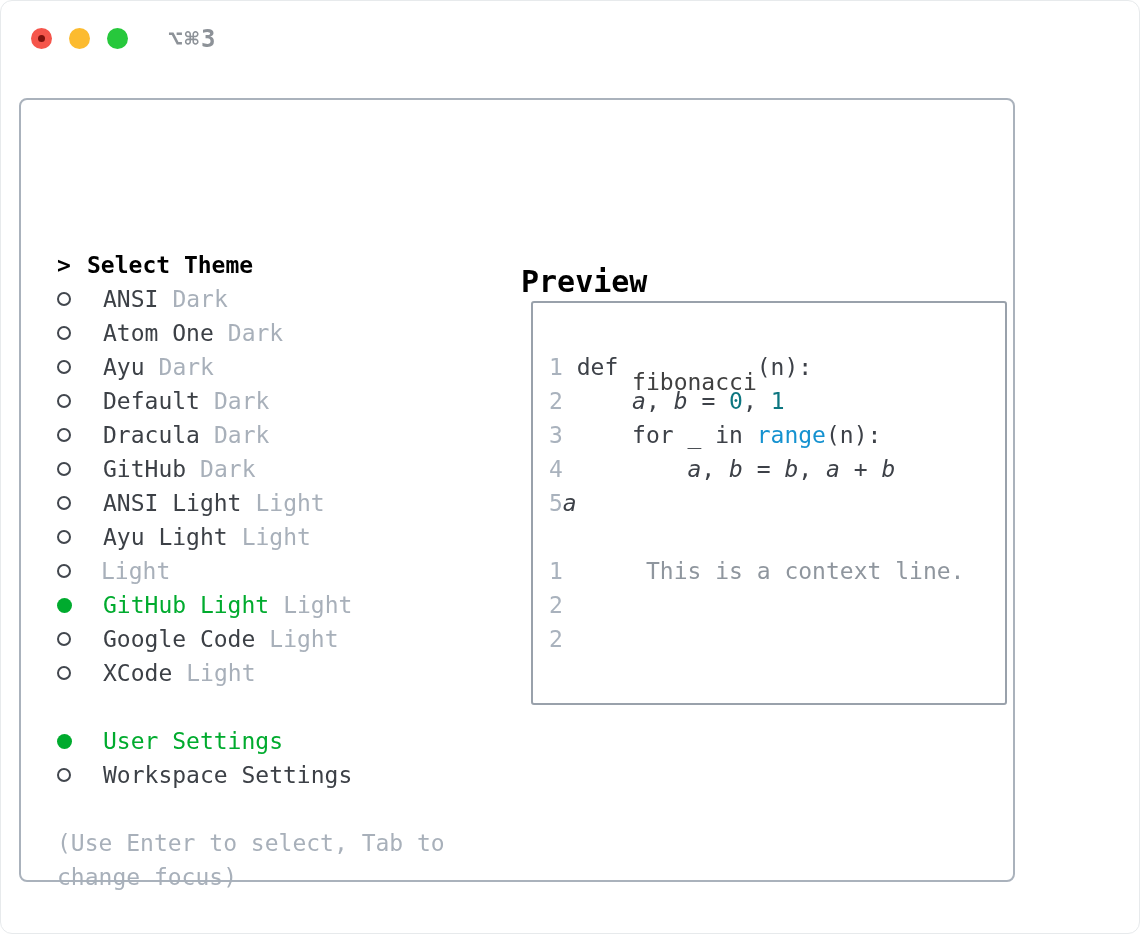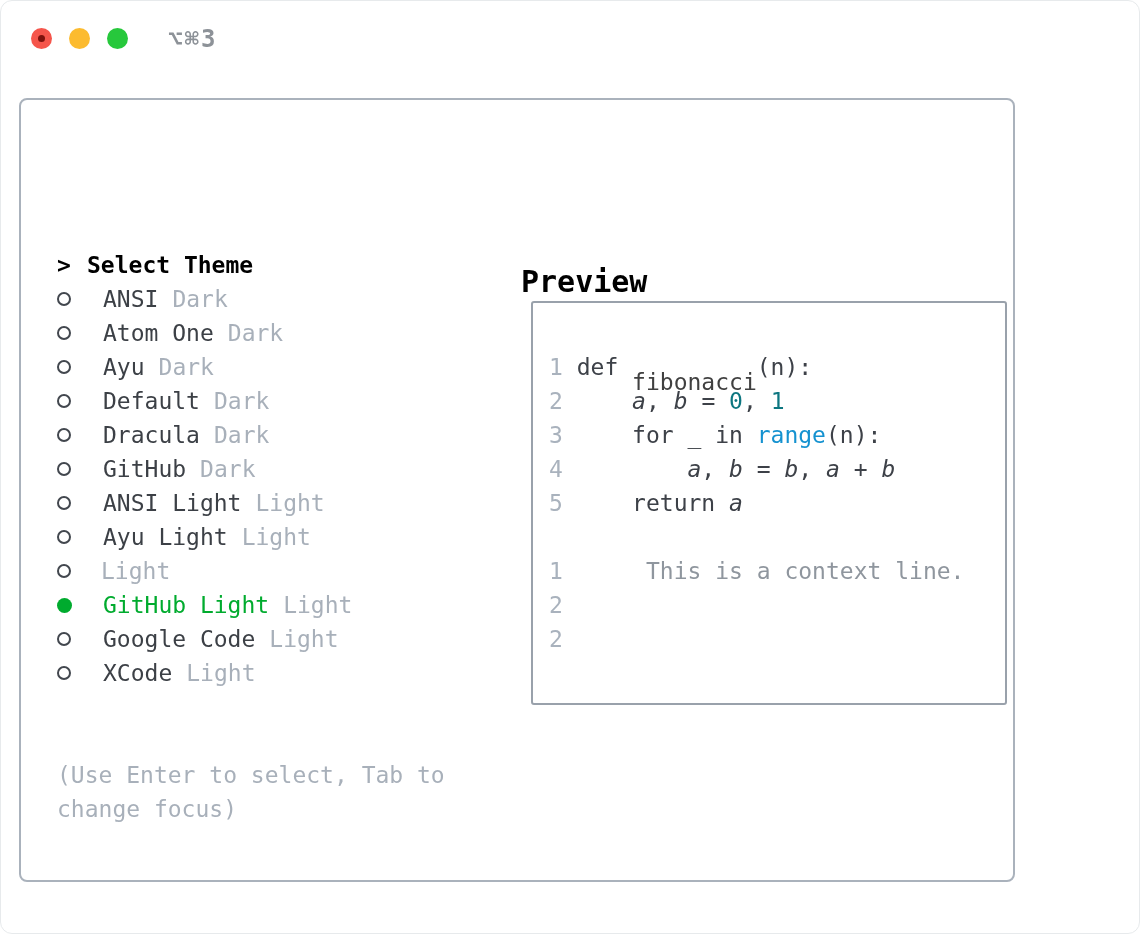--- a/index.html
+++ b/index.html
@@ -89,34 +89,38 @@
           <div class="row"><span class="gutter"><span class="radio"></span></span><span class="name">Ayu Light</span><span class="variant">Light</span></div>
           <div class="row"><span class="gutter"><span class="radio"></span></span><span class="variant">Light</span></div>
           <div class="row"><span class="gutter"><span class="radio sel"></span></span><span class="name sel">GitHub Light</span><span class="variant">Light</span></div>
           <div class="row"><span class="gutter"><span class="radio"></span></span><span class="name">Google Code</span><span class="variant">Light</span></div>
           <div class="row"><span class="gutter"><span class="radio"></span></span><span class="name">XCode</span><span class="variant">Light</span></div>
         </div>
 
       <div class="spacer"></div>
 
 
+      <div id="apply-list">
+          <div class="row"><span class="gutter"><span class="radio sel"></span></span><span class="name sel">User Settings</span></div>
+          <div class="row"><span class="gutter"><span class="radio"></span></span><span class="name">Workspace Settings</span></div>
+        </div>
 
       <div class="spacer"></div>
 
       <div class="row hint">(Use Enter to select, Tab to</div>
       <div class="row hint">change focus)</div>
     </div>
 
     <div class="preview-title">Preview</div>
     <div class="preview-box" id="preview-box">
         <div class="code-row"><span class="ln">1</span><span class="tk-t"> </span><span class="tk-t">def </span><span class="tk-fn">fibonacci</span><span class="tk-t">(n):</span></div>
         <div class="code-row"><span class="ln">2</span><span class="tk-t">     </span><span class="tk-var">a</span><span class="tk-t">, </span><span class="tk-var">b</span><span class="tk-t"> = </span><span class="tk-lit">0</span><span class="tk-t">, </span><span class="tk-lit">1</span></div>
         <div class="code-row"><span class="ln">3</span><span class="tk-t">     for _ in </span><span class="tk-bi">range</span><span class="tk-t">(n):</span></div>
         <div class="code-row"><span class="ln">4</span><span class="tk-t">         </span><span class="tk-var">a</span><span class="tk-t">, </span><span class="tk-var">b</span><span class="tk-t"> = </span><span class="tk-var">b</span><span class="tk-t">, </span><span class="tk-var">a</span><span class="tk-t"> + </span><span class="tk-var">b</span></div>
-        <div class="code-row"><span class="ln">5</span><span class="tk-t">     return </span><span class="tk-var">a</span></div>
+        <div class="code-row"><span class="ln">5</span><span class="tk-var">a</span></div>
         <div class="code-row"><span class="ln"></span></div>
         <div class="code-row"><span class="ln">1</span><span class="tk-ctx">      This is a context line.</span></div>
         <div class="code-row"><span class="ln">2</span><span class="tk-t">    </span></div>
         <div class="code-row"><span class="ln">2</span><span class="tk-t">    </span></div>
       </div>
 
   </div>
 </div>
 
 </body></html>

